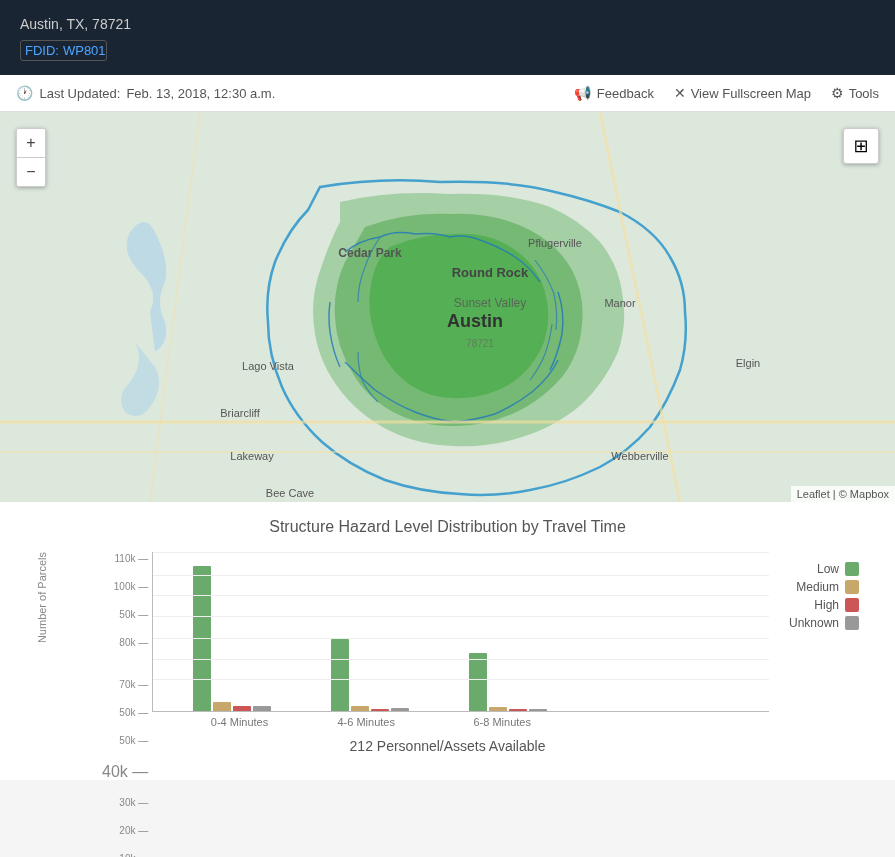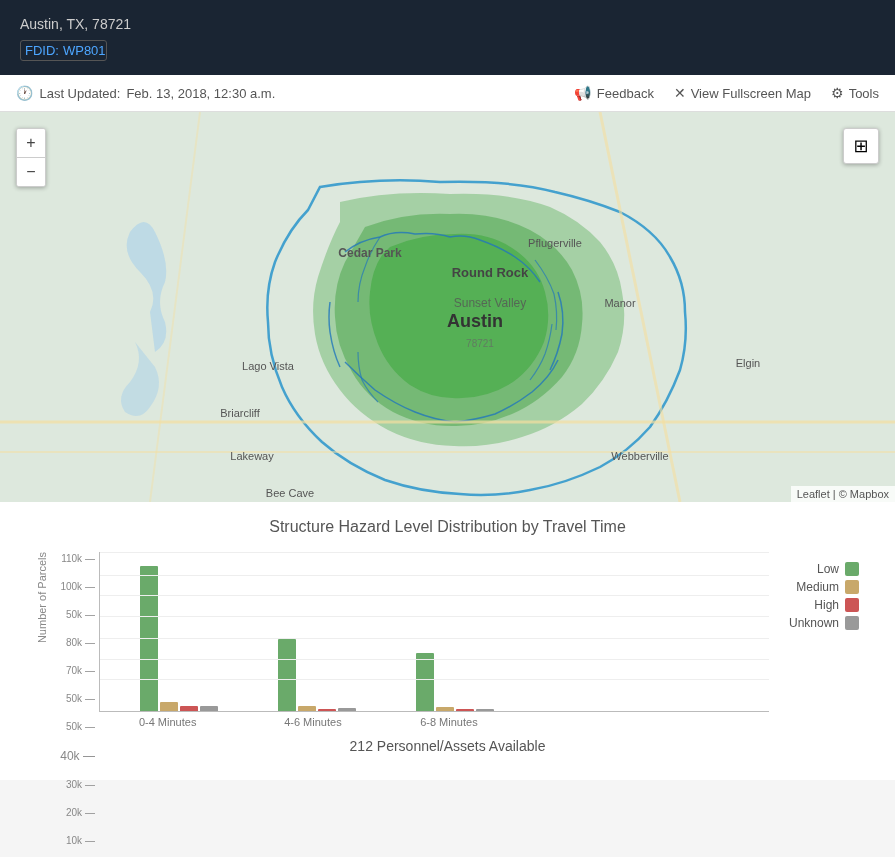--- a/index.html
+++ b/index.html
@@ -336,24 +336,24 @@
 
     <div style="display:flex; align-items:center; margin-right:2px;">
       <div class="y-axis-label">Number of Parcels</div>
     </div>
 
     <div class="y-axis" id="y-ticks-container">
     <div style="font-size: 10px; color: rgb(136, 136, 136); line-height: 1;">110k —</div>
         <div style="font-size: 10px; color: rgb(136, 136, 136); line-height: 1;">100k —</div>
         <div style="font-size: 10px; color: rgb(136, 136, 136); line-height: 1;">50k —</div>
         <div style="font-size: 10px; color: rgb(136, 136, 136); line-height: 1;">80k —</div>
-        <div style="font-size: 10px; color: rgb(136, 136, 136); line-height: 1;">70k —</div>
+        <div style="font-size: 10px; color: rgb(136, 136, 136); line-height: 1; margin-top: 14px;">70k —</div>
         <div style="font-size: 10px; color: rgb(136, 136, 136); line-height: 1;">50k —</div>
         <div style="font-size: 10px; color: rgb(136, 136, 136); line-height: 1;">50k —</div>
-        <div style="font-size: 12px; color: rgb(136, 136, 136); line-height: 1;">40k —</div>
+        <div style="font-size: 16px; color: rgb(136, 136, 136); line-height: 1; margin-left: 48px;">40k —</div>
         <div style="font-size: 10px; color: rgb(136, 136, 136); line-height: 1;">30k —</div>
         <div style="font-size: 10px; color: rgb(136, 136, 136); line-height: 1;">20k —</div>
         <div style="font-size: 10px; color: rgb(136, 136, 136); line-height: 1; margin-left: 12px;">10k —</div>
         <div style="font-size: 10px; color: rgb(136, 136, 136); line-height: 1;">0.0 —</div>
       </div>
 
     <div style="flex:1; position:relative;">
       <div style="display:flex; align-items:flex-end; height:160px; border-bottom:1px solid #bbb; border-left:1px solid #bbb; padding: 0 40px; gap:60px; position:relative;">
 
         <div style="position:absolute;top:0;left:0;right:0;bottom:0;pointer-events:none;">
@@ -388,21 +388,21 @@
           <div class="bars">
             <div class="bar" style="height:58px; background:#6aaa6a;"></div>
             <div class="bar" style="height:4px; background:#c8a86a;"></div>
             <div class="bar" style="height:2px; background:#cc5555;"></div>
             <div class="bar" style="height:2px; background:#999999;"></div>
           </div>
         </div>
       </div>
 
       <div style="display:flex; gap:60px; padding: 4px 40px 0; ">
-        <div style="font-size:11px;color:#777;text-align:left;width:76px;">0-4 Minutes</div>
+        <div style="font-size:11px;color:#777;text-align:right;width:76px;">0-4 Minutes</div>
         <div style="font-size:11px;color:#777;text-align:center;width:76px;">4-6 Minutes</div>
         <div style="font-size:11px;color:#777;text-align:center;width:76px;">6-8 Minutes</div>
       </div>
     </div>
 
     <div class="legend">
       <div class="legend-item">
         <span>Low</span>
         <div class="legend-box" style="background:#6aaa6a;"></div>
       </div>

